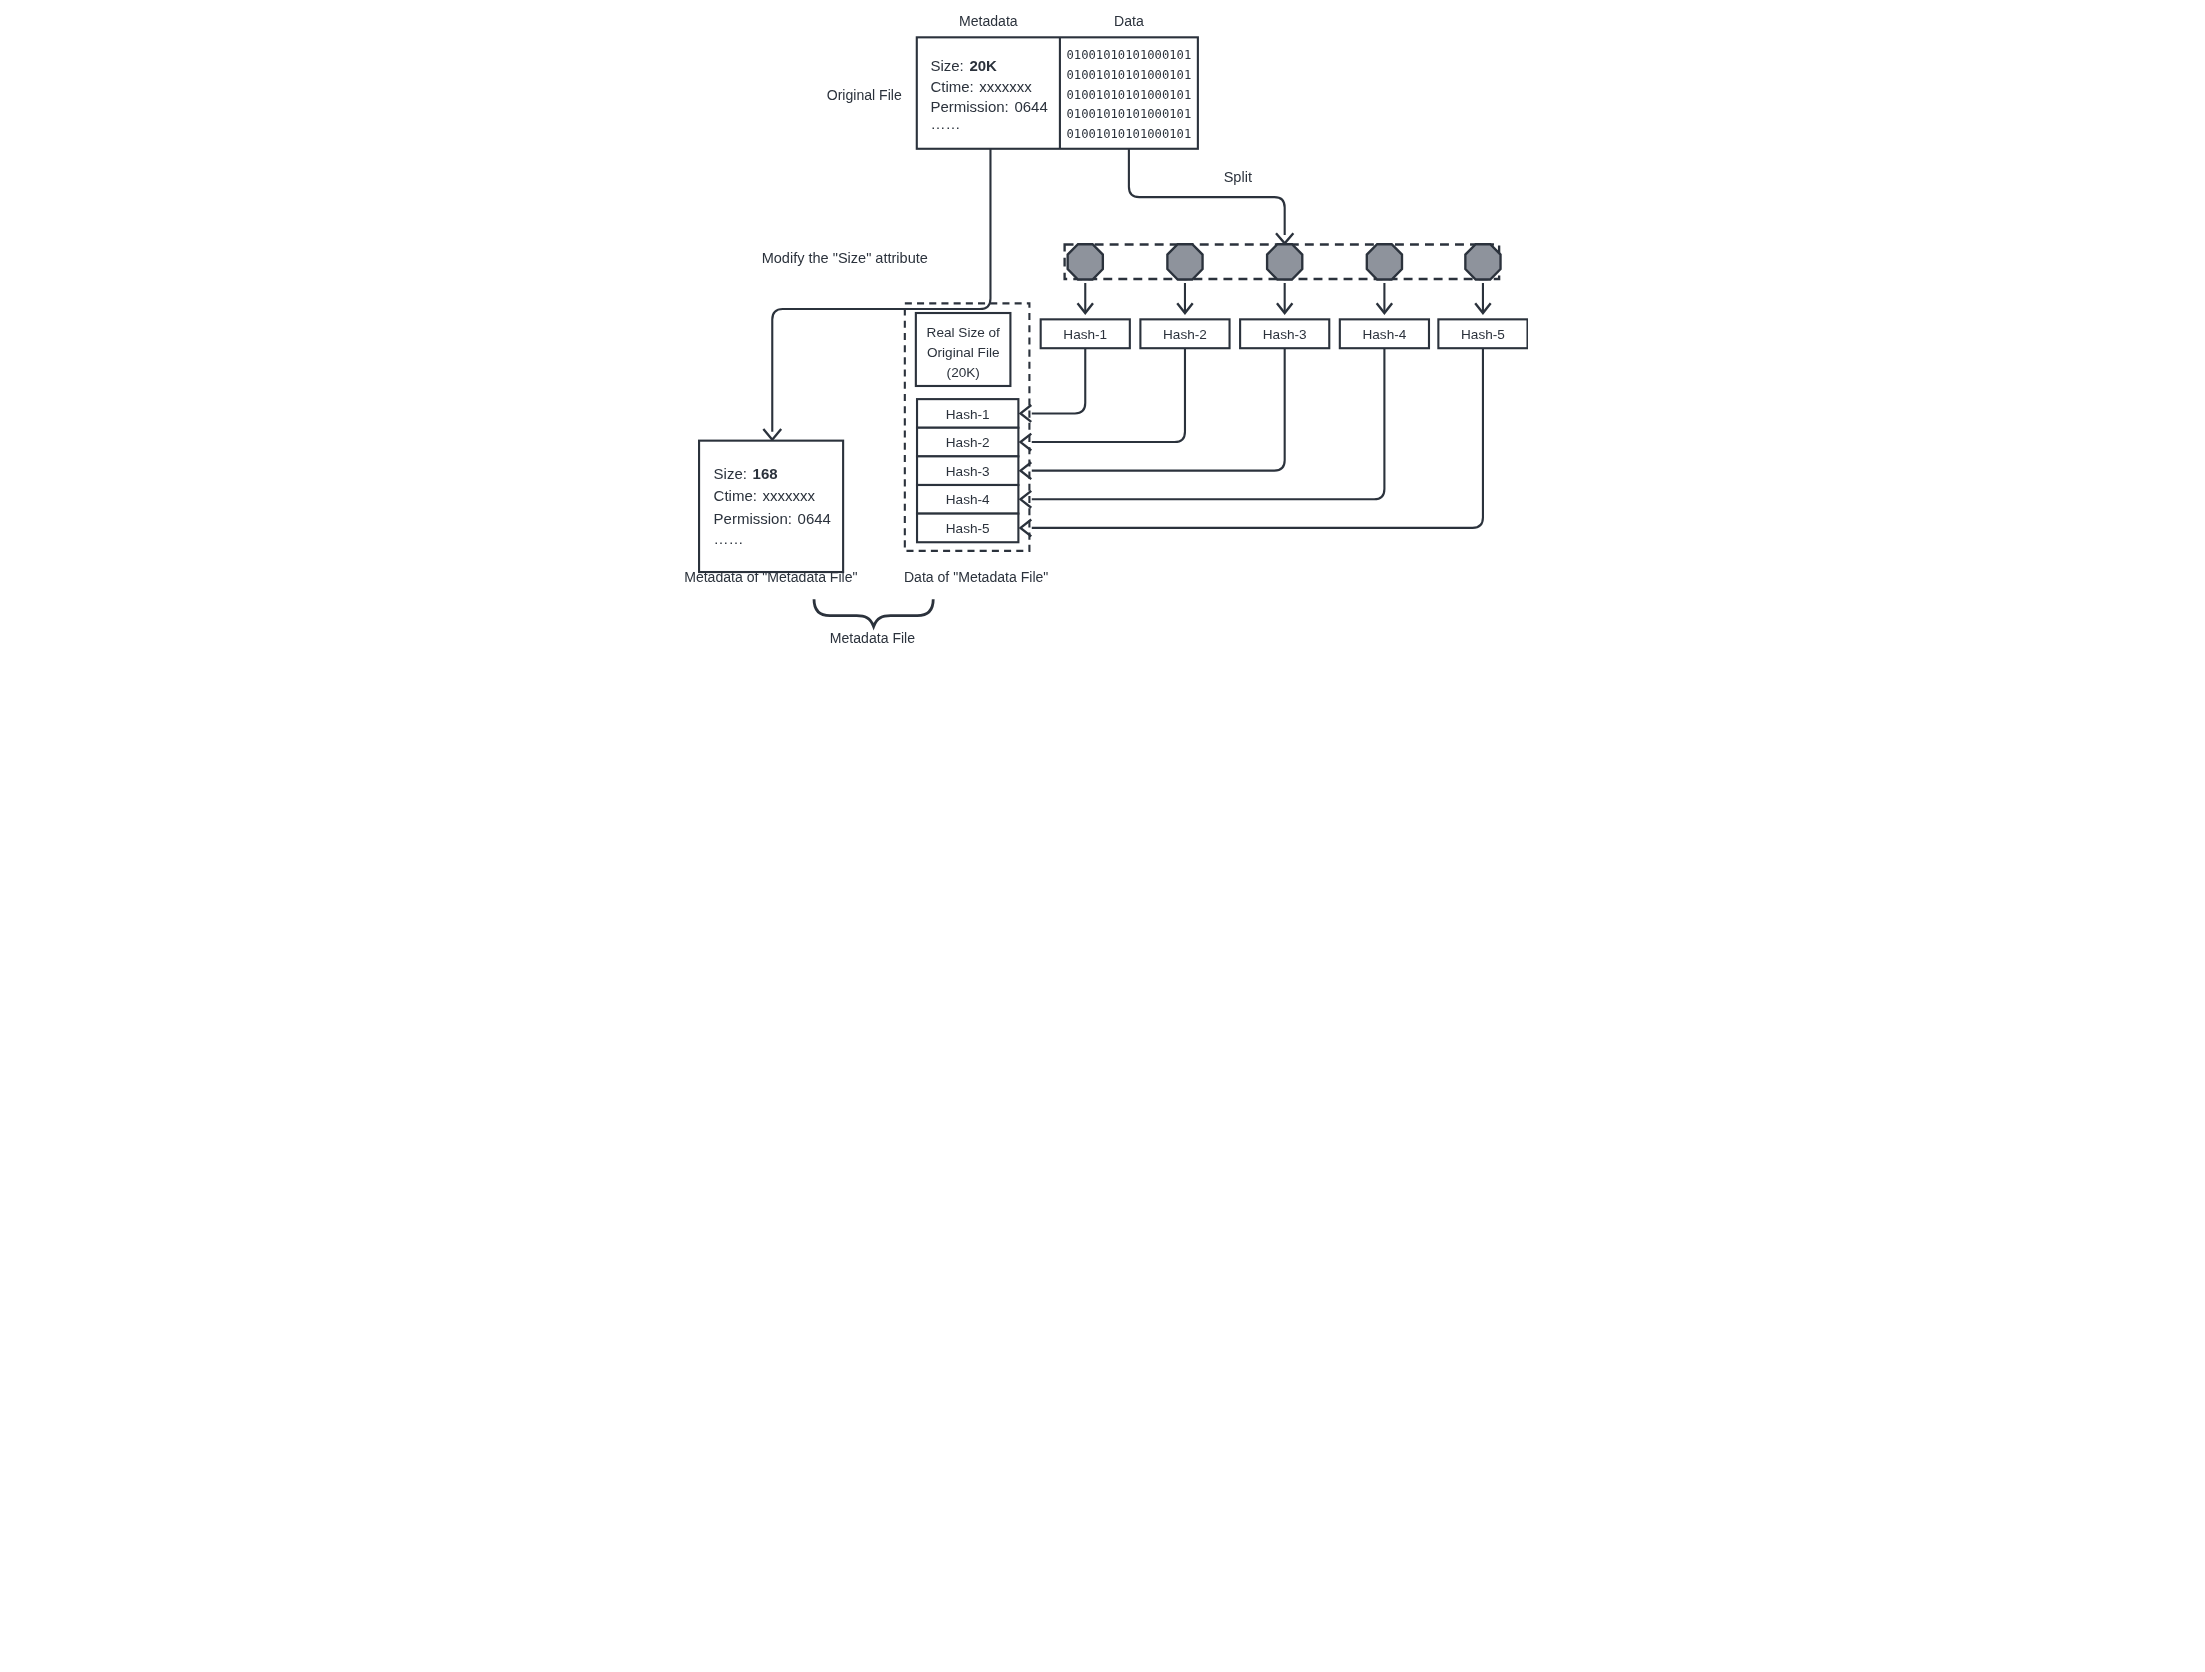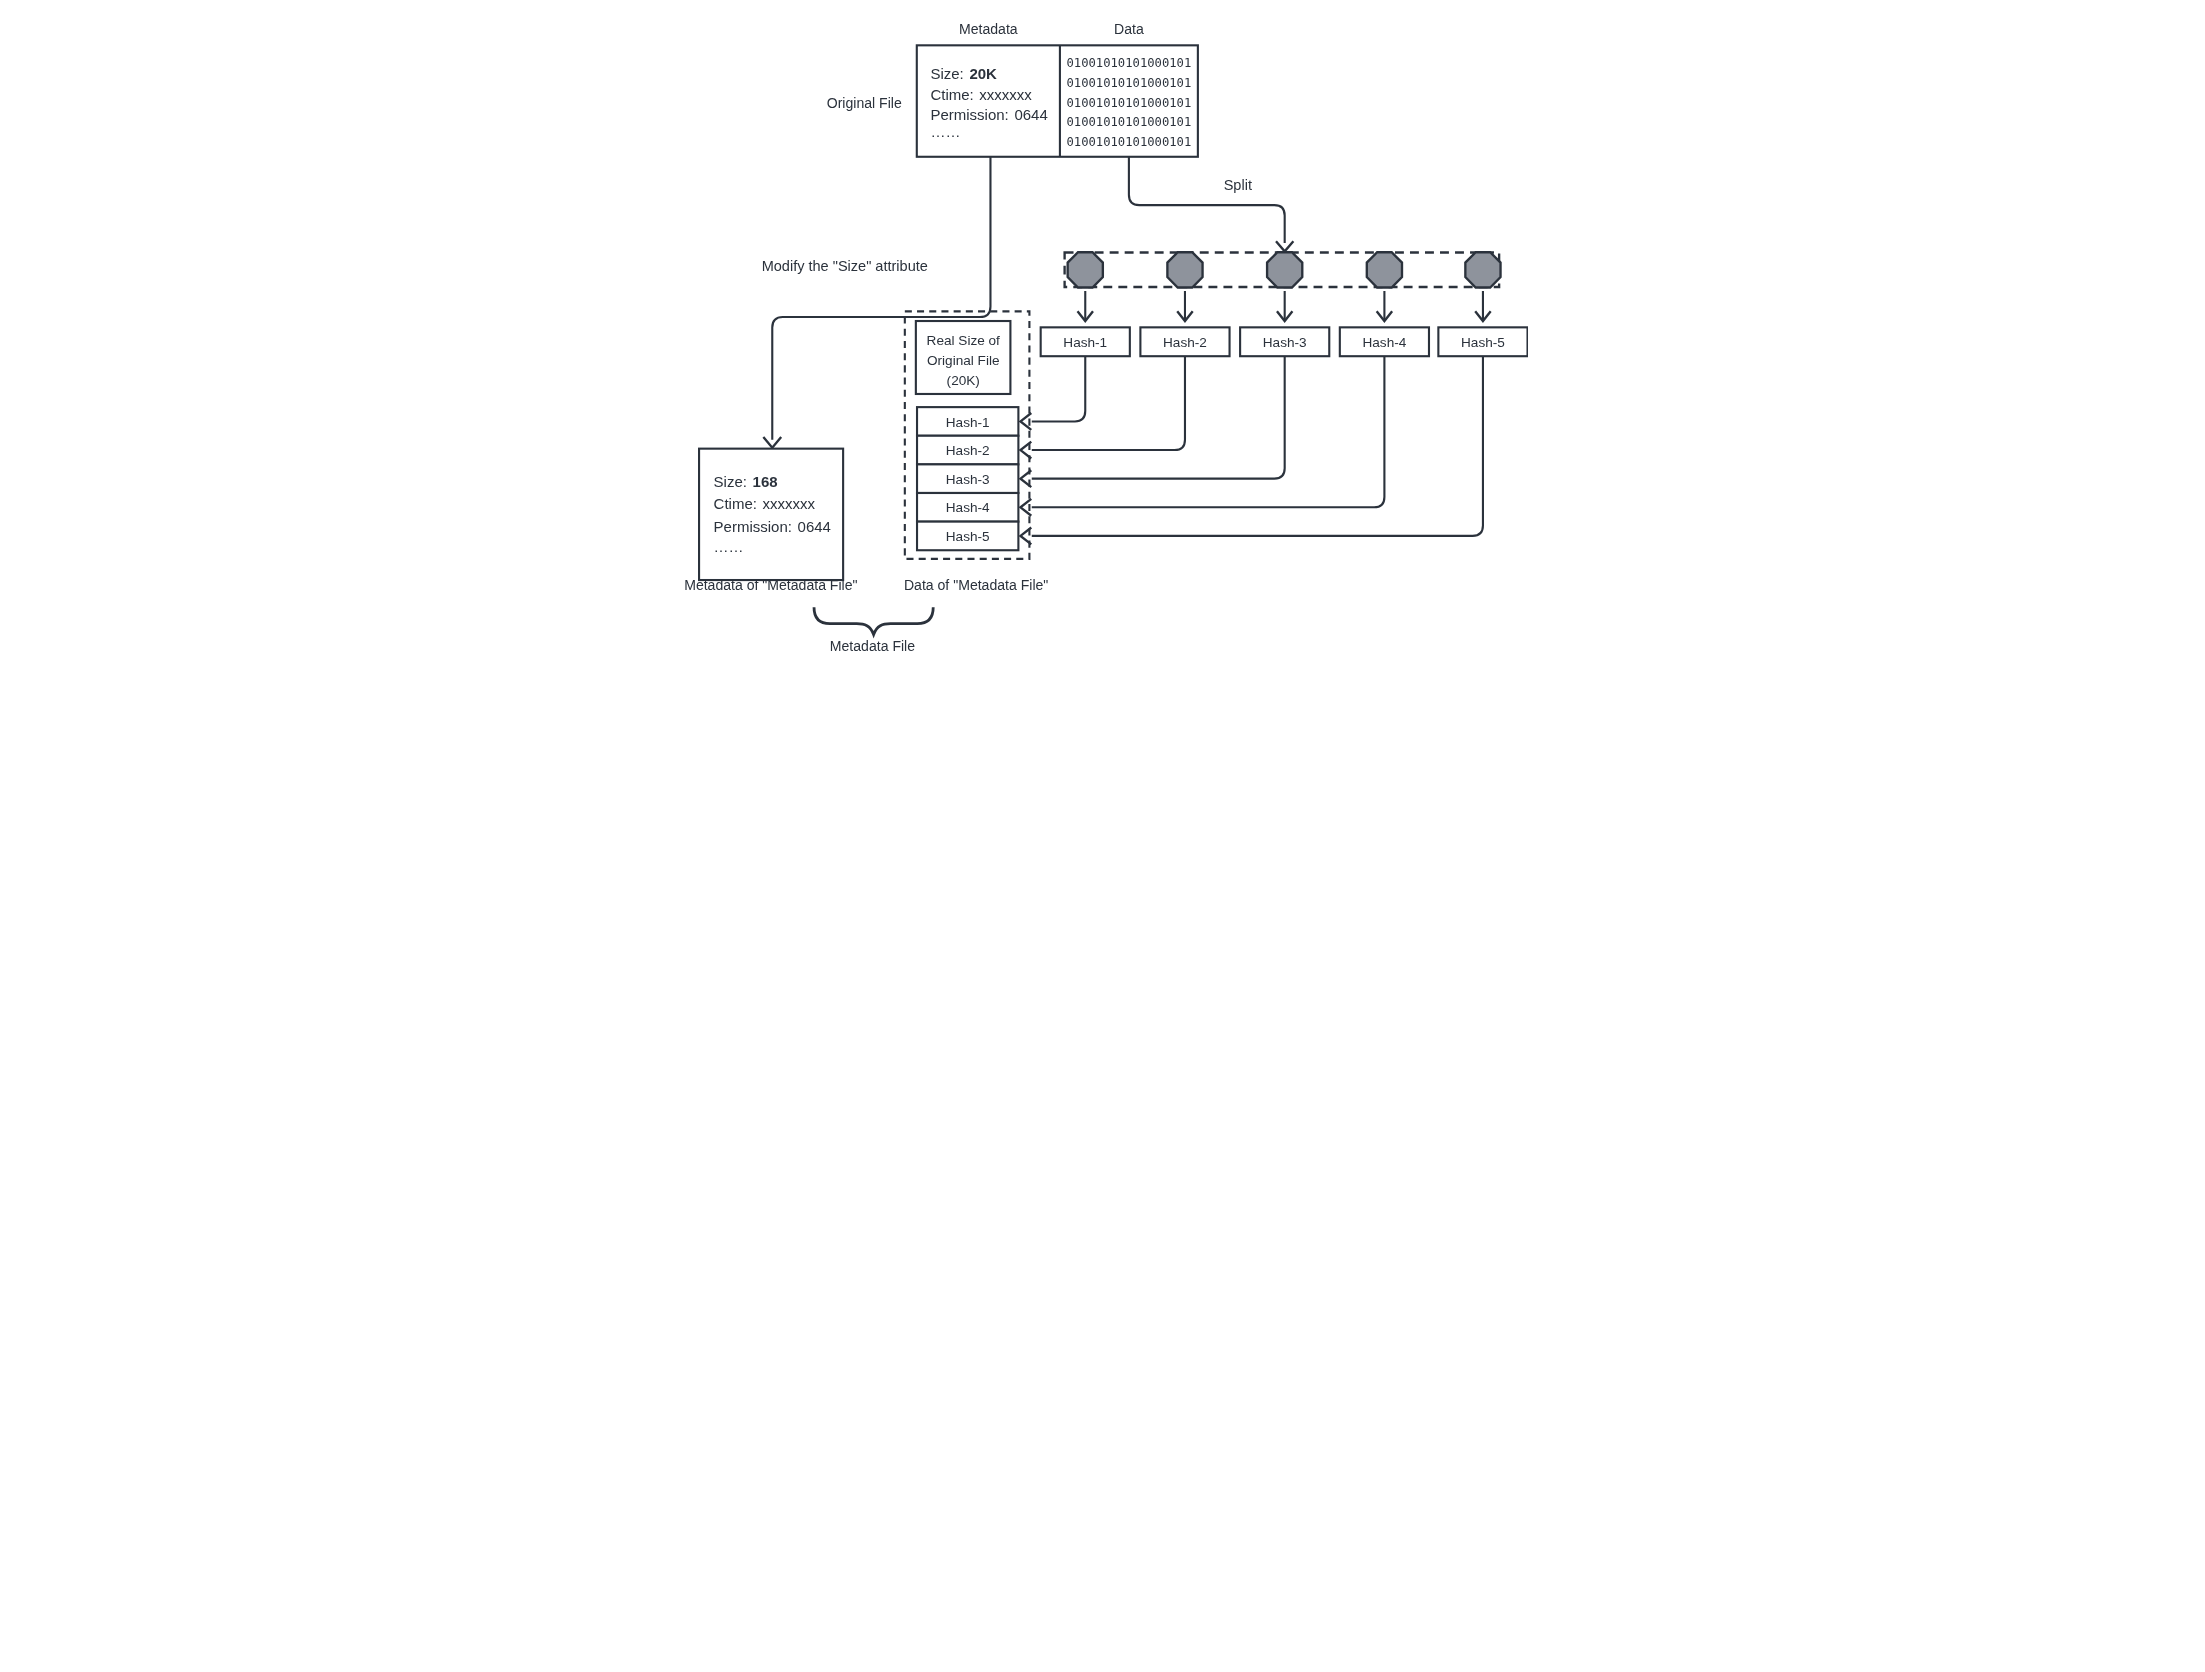--- a/index.html
+++ b/index.html
@@ -1,16 +1,16 @@
 <!DOCTYPE html>
 <html style="font-size:9.7px"><head>
 <meta charset="utf-8">
 <style>
   html,body{margin:0;padding:0;background:#ffffff;}
-  .page{width:100%;max-width:851px;margin:16px auto;}
+  .page{width:100%;max-width:851px;margin:8px auto;}
   svg{display:block;width:100%;height:auto;background:#ffffff;}
   text{font-family:"Liberation Sans","DejaVu Sans",sans-serif;fill:#2b323c;}
   .t60{font-size:60px;}
   .t62{font-size:62px;}
   .t64{font-size:64px;}
   .t58{font-size:58px;}
   .bin{font-family:"DejaVu Sans Mono","Liberation Mono",monospace;font-size:52px;}
   .bold{font-weight:700;}
   .mid{text-anchor:middle;}
   .bx{fill:#ffffff;stroke:#2b323c;stroke-width:9;}

